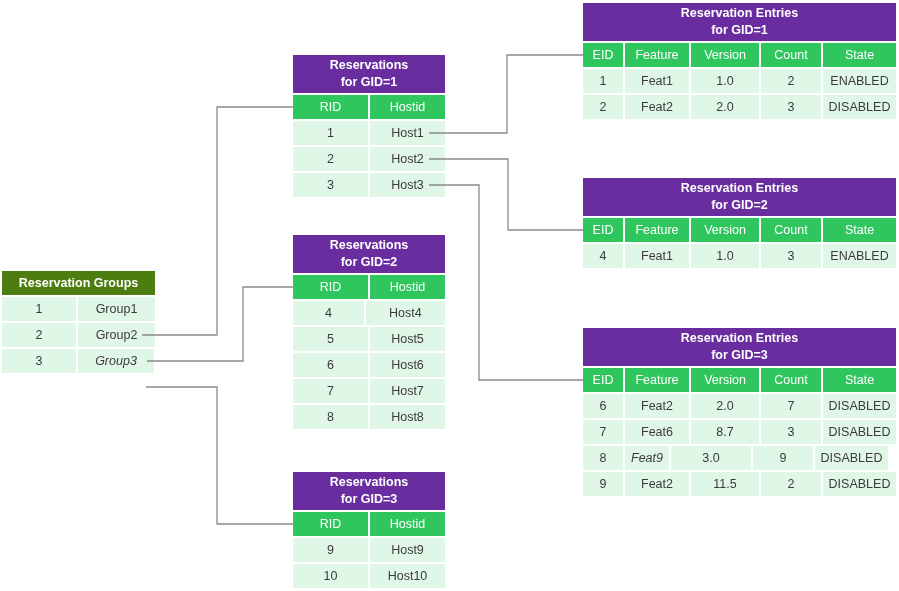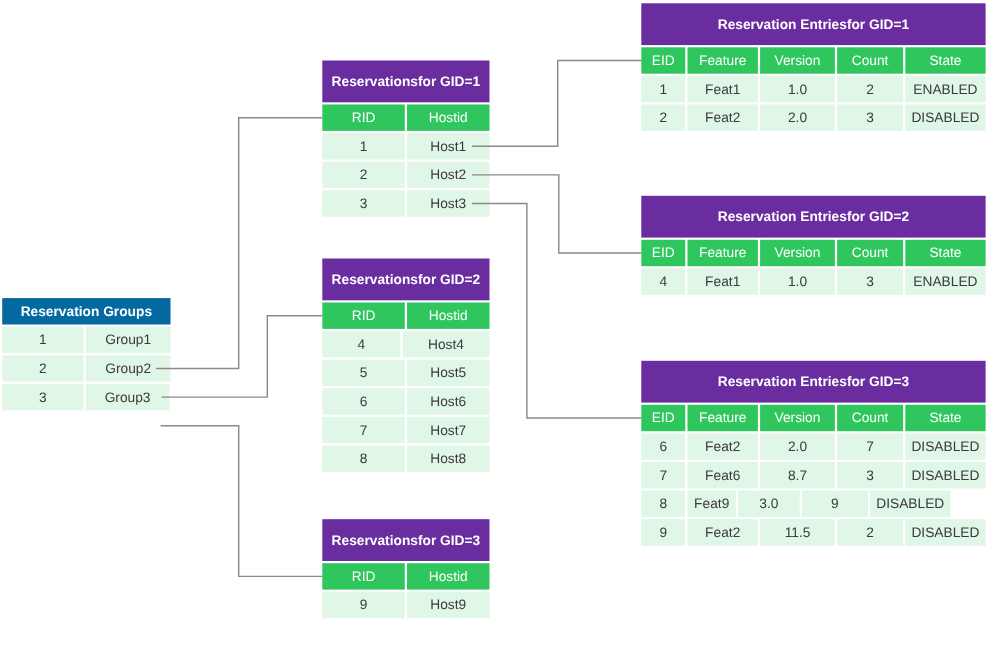--- a/index.html
+++ b/index.html
@@ -12,21 +12,21 @@
     font-family: "Liberation Sans", "DejaVu Sans", sans-serif;
   }
   .tbl { position: absolute; z-index: 1; }
   .tbl .title {
     background: #6a2da0;
     color: #ffffff;
     font-weight: bold;
     font-size: 12.5px;
     height: 24px;
     display: flex;
-    flex-direction: row;
+    flex-direction: column;
     align-items: center;
     justify-content: center;
     line-height: 17px;
     text-align: center;
   }
   .tbl .title.two-line { height: 38px; }
   .tbl .row {
     display: flex;
     gap: 2px;
     margin-top: 2px;
@@ -65,34 +65,34 @@
 <div id="stage" style="background: rgb(255, 255, 255);">
   <svg id="connector-layer" viewBox="0 0 899 591" xmlns="http://www.w3.org/2000/svg">
       <polyline points="142,335 217,335 217,107 293,107" stroke="#8a8a8a"></polyline>
       <polyline points="147,361 243,361 243,287 293,287" stroke="#8a8a8a"></polyline>
       <polyline points="146,387 217,387 217,524 293,524" stroke="#8a8a8a"></polyline>
       <polyline points="429,133 507,133 507,55 583,55" stroke="#8a8a8a"></polyline>
       <polyline points="429,159 508,159 508,230 583,230" stroke="#8a8a8a"></polyline>
       <polyline points="429,185 479,185 479,380 583,380" stroke="#8a8a8a"></polyline>
     </svg>
 <div class="tbl" style="left: 2px; top: 271px; width: 153px;">
-      <div class="title" style="background: #0369a1;">
+      <div class="title" style="background: #4d7c0f;">
         <div>Reservation Groups</div>
       </div>
       <div class="row">
         <div class="cell" style="width: 74px;">1</div>
         <div class="cell" style="width: 77px;">Group1</div>
       </div>
       <div class="row">
         <div class="cell" style="width: 74px;">2</div>
         <div class="cell" style="width: 77px;">Group2</div>
       </div>
       <div class="row">
         <div class="cell" style="width: 74px;">3</div>
-        <div class="cell" style="width: 76px;">Group3</div>
+        <div class="cell" style="width: 76px; font-style: italic;">Group3</div>
       </div>
     </div>
     <div class="tbl" style="left: 293px; top: 55px; width: 152px;">
       <div class="title two-line" style="background: rgb(106, 45, 160);">
         <div>Reservations</div>
         <div>for GID=1</div>
       </div>
       <div class="row head">
         <div class="cell" style="width: 75px;">RID</div>
         <div class="cell" style="width: 75px;">Hostid</div>
@@ -145,20 +145,24 @@
         <div>Reservations</div>
         <div>for GID=3</div>
       </div>
       <div class="row head">
         <div class="cell" style="width: 75px;">RID</div>
         <div class="cell" style="width: 75px;">Hostid</div>
       </div>
       <div class="row">
         <div class="cell" style="width: 75px;">9</div>
         <div class="cell" style="width: 75px;">Host9</div>
+      </div>
+      <div class="row">
+        <div class="cell" style="width: 75px;">10</div>
+        <div class="cell" style="width: 75px;">Host10</div>
       </div>
     </div>
     <div class="tbl" style="left: 583px; top: 3px; width: 313px;">
       <div class="title two-line" style="background: rgb(106, 45, 160);">
         <div>Reservation Entries</div>
         <div>for GID=1</div>
       </div>
       <div class="row head">
         <div class="cell" style="width: 40px;">EID</div>
         <div class="cell" style="width: 64px;">Feature</div>
@@ -222,22 +226,22 @@
       </div>
       <div class="row">
         <div class="cell" style="width: 40px;">7</div>
         <div class="cell" style="width: 64px;">Feat6</div>
         <div class="cell" style="width: 68px;">8.7</div>
         <div class="cell" style="width: 60px;">3</div>
         <div class="cell" style="width: 73px;">DISABLED</div>
       </div>
       <div class="row">
         <div class="cell" style="width: 40px;">8</div>
-        <div class="cell" style="width: 44px;">Feat9</div>
-        <div class="cell" style="width: 56px;">3.0</div>
+        <div class="cell" style="width: 44px; font-style: italic;">Feat9</div>
+        <div class="cell" style="width: 80px;">3.0</div>
         <div class="cell" style="width: 60px;">9</div>
         <div class="cell" style="width: 73px;">DISABLED</div>
       </div>
       <div class="row">
         <div class="cell" style="width: 40px;">9</div>
         <div class="cell" style="width: 64px;">Feat2</div>
         <div class="cell" style="width: 68px;">11.5</div>
         <div class="cell" style="width: 60px;">2</div>
         <div class="cell" style="width: 73px;">DISABLED</div>
       </div>

